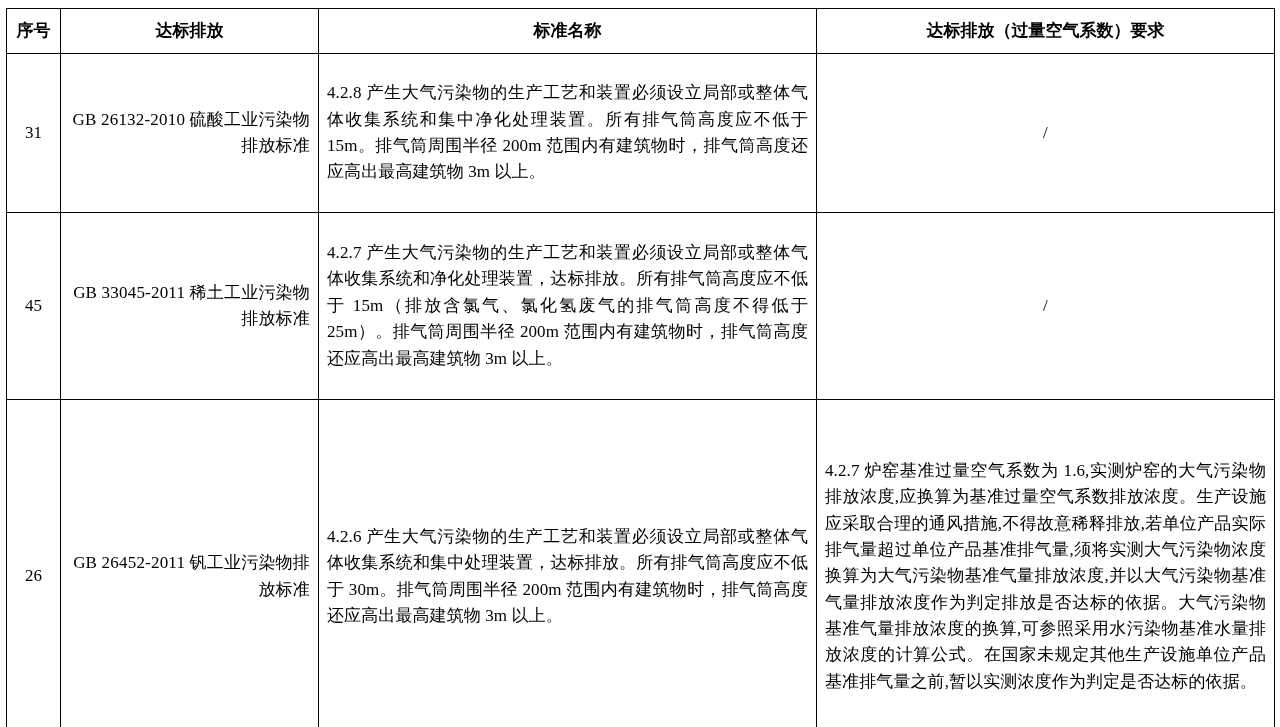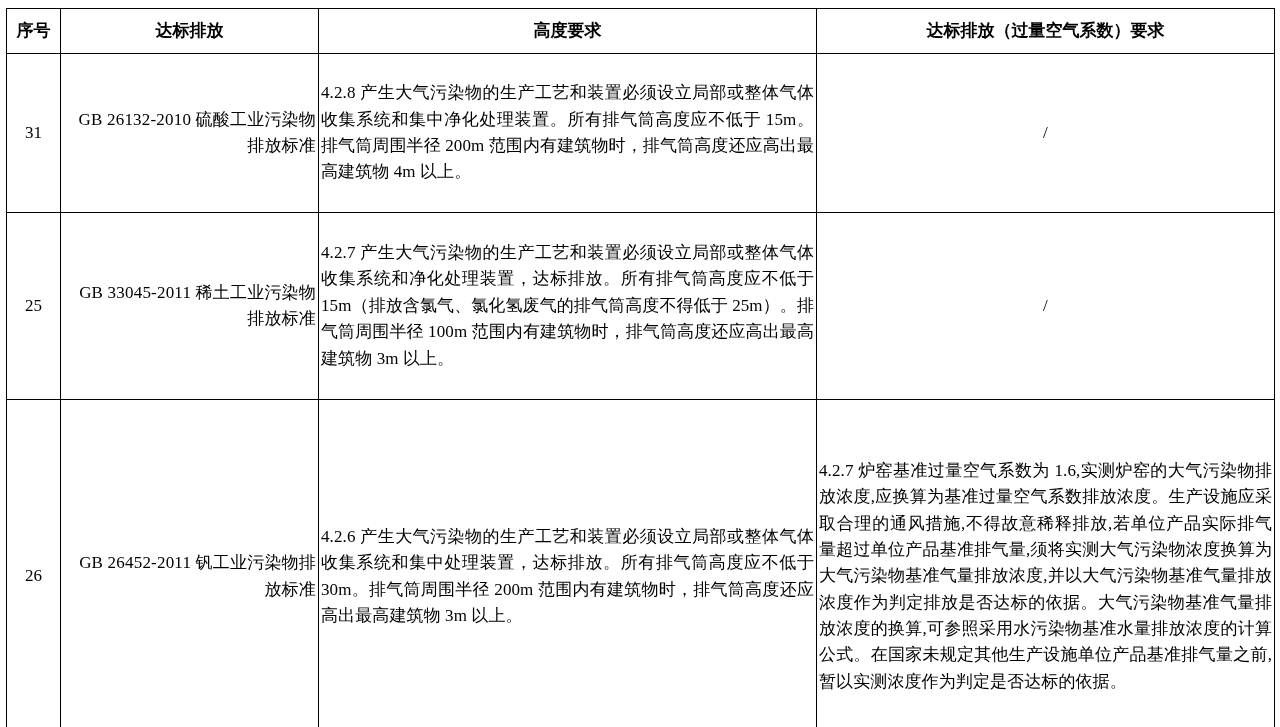--- a/index.html
+++ b/index.html
@@ -23,21 +23,21 @@
   table.std-table {
     border-collapse: collapse;
     width: 1268px;
     table-layout: fixed;
     margin: 0;
   }
   table.std-table th,
   table.std-table td {
     border: 1px solid #000000;
     vertical-align: middle;
-    padding: 4px 2px;
+    padding: 4px 8px;
     font-size: 17px;
     line-height: 1.55;
   }
   thead th {
     text-align: center;
     font-weight: bold;
     font-size: 18px;
     padding: 6px 4px;
     height: 36px;
   }
@@ -86,35 +86,35 @@
     <colgroup>
       <col class="c-index">
       <col class="c-name">
       <col class="c-height">
       <col class="c-oxygen">
     </colgroup>
     <thead>
       <tr>
         <th>序号</th>
         <th>达标排放</th>
-        <th>高度要求</th>
+        <th>标准名称</th>
         <th>达标排放（过量空气系数）要求</th>
       </tr>
     </thead>
     <tbody>
       <tr class="row-24">
         <td class="idx">31</td>
         <td class="name">GB 26132-2010  硫酸工业污染物排放标准</td>
-        <td class="height">4.2.8  产生大气污染物的生产工艺和装置必须设立局部或整体气体收集系统和集中净化处理装置。所有排气筒高度应不低于 15m。排气筒周围半径 200m 范围内有建筑物时，排气筒高度还应高出最高建筑物 4m 以上。</td>
+        <td class="height">4.2.8  产生大气污染物的生产工艺和装置必须设立局部或整体气体收集系统和集中净化处理装置。所有排气筒高度应不低于 15m。排气筒周围半径 200m 范围内有建筑物时，排气筒高度还应高出最高建筑物 3m 以上。</td>
         <td class="oxygen center">/</td>
       </tr>
       <tr class="row-25">
-        <td class="idx">25</td>
+        <td class="idx">45</td>
         <td class="name">GB 33045-2011  稀土工业污染物排放标准</td>
-        <td class="height">4.2.7  产生大气污染物的生产工艺和装置必须设立局部或整体气体收集系统和净化处理装置，达标排放。所有排气筒高度应不低于 15m（排放含氯气、氯化氢废气的排气筒高度不得低于 25m）。排气筒周围半径 100m 范围内有建筑物时，排气筒高度还应高出最高建筑物 3m 以上。</td>
+        <td class="height">4.2.7  产生大气污染物的生产工艺和装置必须设立局部或整体气体收集系统和净化处理装置，达标排放。所有排气筒高度应不低于 15m（排放含氯气、氯化氢废气的排气筒高度不得低于 25m）。排气筒周围半径 200m 范围内有建筑物时，排气筒高度还应高出最高建筑物 3m 以上。</td>
         <td class="oxygen center">/</td>
       </tr>
       <tr class="row-26">
         <td class="idx">26</td>
         <td class="name">GB 26452-2011  钒工业污染物排放标准</td>
         <td class="height">4.2.6  产生大气污染物的生产工艺和装置必须设立局部或整体气体收集系统和集中处理装置，达标排放。所有排气筒高度应不低于 30m。排气筒周围半径 200m 范围内有建筑物时，排气筒高度还应高出最高建筑物 3m 以上。</td>
         <td class="oxygen">4.2.7  炉窑基准过量空气系数为 1.6,实测炉窑的大气污染物排放浓度,应换算为基准过量空气系数排放浓度。生产设施应采取合理的通风措施,不得故意稀释排放,若单位产品实际排气量超过单位产品基准排气量,须将实测大气污染物浓度换算为大气污染物基准气量排放浓度,并以大气污染物基准气量排放浓度作为判定排放是否达标的依据。大气污染物基准气量排放浓度的换算,可参照采用水污染物基准水量排放浓度的计算公式。在国家未规定其他生产设施单位产品基准排气量之前,暂以实测浓度作为判定是否达标的依据。</td>
       </tr>
     </tbody>
   </table>

